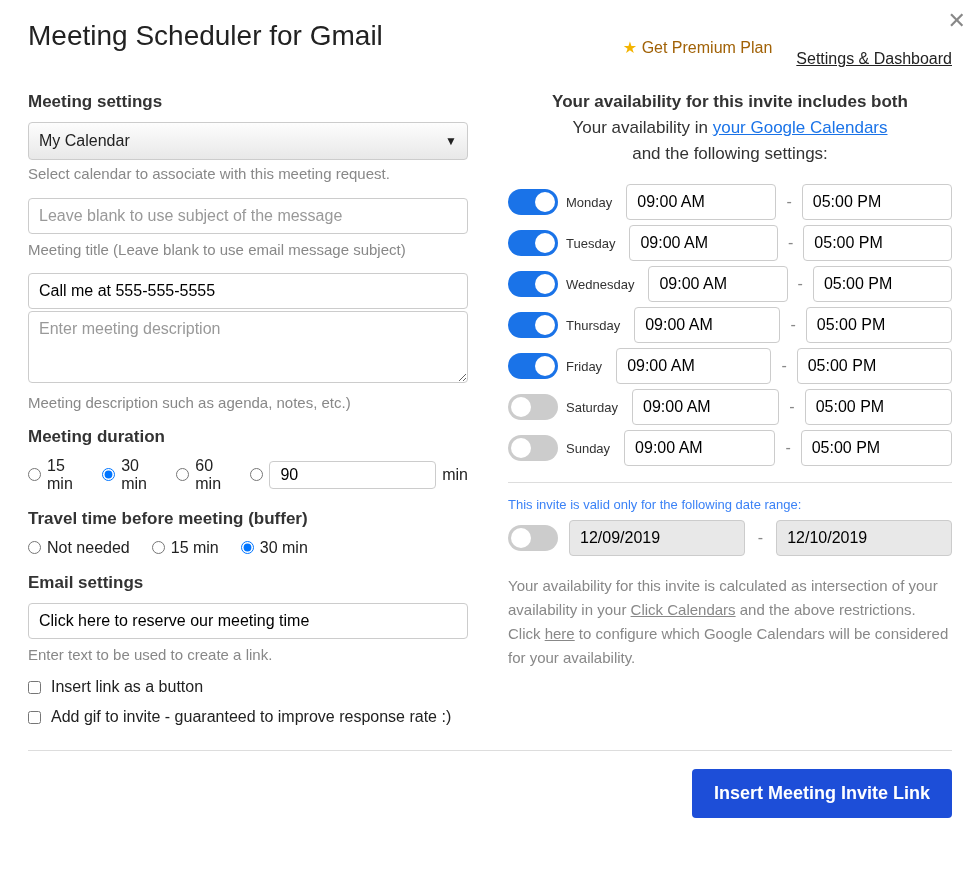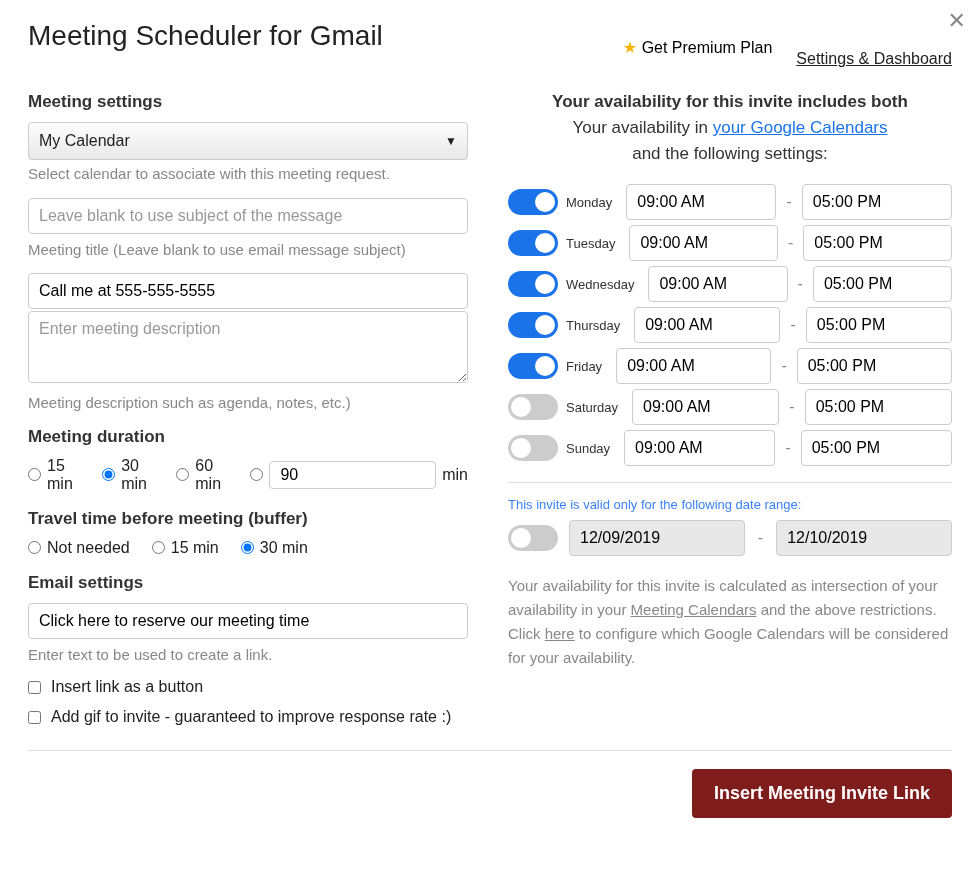--- a/index.html
+++ b/index.html
@@ -9,21 +9,21 @@
   color: #222;
   background: #fff;
   width: 980px;
   padding: 20px 28px 30px 28px;
   position: relative;
 }
 .header { display: flex; justify-content: space-between; align-items: flex-start; margin-bottom: 24px; }
 .title { font-size: 28px; font-weight: 400; color: #222; }
 .header-right { display: flex; align-items: center; gap: 24px; font-size: 16px; padding-top: 6px; }
 .star { font-size: 16px; color: #f4b400; }
-.premium-link { color: #000000; text-decoration: none; cursor: pointer; }
+.premium-link { color: #a16207; text-decoration: none; cursor: pointer; }
 .settings-link { color: #222; text-decoration: underline; cursor: pointer; margin-top: 24px; }
 .close-btn { position: absolute; top: 8px; right: 14px; font-size: 22px; color: #888; cursor: pointer; }
 .columns { display: flex; gap: 40px; }
 .col-left { width: 440px; }
 .col-right { flex: 1; }
 .section-heading { font-weight: bold; font-size: 17px; margin-bottom: 10px; color: #333; }
 .help-text { color: #888; font-size: 15px; margin-top: 4px; margin-bottom: 14px; line-height: 1.3; }
 .select-box {
   width: 100%; height: 38px; border: 1px solid #ccc; border-radius: 4px;
   background: linear-gradient(#fdfdfd, #e8e8e8);
@@ -59,21 +59,21 @@
 .dash { color: #888; padding: 0 2px; }
 .days-wrap { margin-top: 12px; }
 hr.sep { border: none; border-top: 1px solid #ddd; margin: 16px 0 14px 0; }
 .date-range-label { font-size: 13px; color: #3b82f6; margin-bottom: 8px; }
 .date-range { display: flex; align-items: center; gap: 11px; margin-bottom: 18px; }
 .date-box { width: 170px; height: 36px; background: #e8e8e8; border: 1px solid #ccc; border-radius: 3px; padding: 0 10px; font-size: 15px; }
 .disclaimer { color: #888; font-size: 15px; line-height: 1.6; }
 .disclaimer .u { color: #888; text-decoration: underline; cursor: pointer; }
 .footer-bar { border-top: 1px solid #ddd; margin-top: 24px; padding-top: 18px; display: flex; justify-content: flex-end; }
 .primary-btn {
-  background: #7f1d1d; color: #fff; border: none; border-radius: 4px;
+  background: #1d4ed8; color: #fff; border: none; border-radius: 4px;
   padding: 14px 22px; font-size: 18px; font-weight: bold; cursor: pointer;
 }
 .block { margin-bottom: 2px; }
 </style>
 </head>
 <body>
 
 <div class="close-btn">✕</div>
 
 <div class="header">
@@ -238,20 +238,20 @@
     <div class="date-range">
       <div class="toggle off">
           <div class="knob"></div>
         </div>
       <input type="text" class="date-box" value="12/09/2019" style="">
       <span class="dash">-</span>
       <input type="text" class="date-box" value="12/10/2019" style="">
     </div>
 
     <div class="disclaimer">
-      <span>Your availability for this invite is calculated as intersection of your availability in your </span><span class="u">Meeting Calendars</span><span> and the above restrictions. Click </span><span class="u">here</span><span> to configure which Google Calendars will be considered for your availability.</span>
+      <span>Your availability for this invite is calculated as intersection of your availability in your </span><span class="u">Click Calendars</span><span> and the above restrictions. Click </span><span class="u">here</span><span> to configure which Google Calendars will be considered for your availability.</span>
     </div>
   </div>
 </div>
 
 <div class="footer-bar">
   <button class="primary-btn">Insert Meeting Invite Link</button>
 </div>
 
 </body></html>

